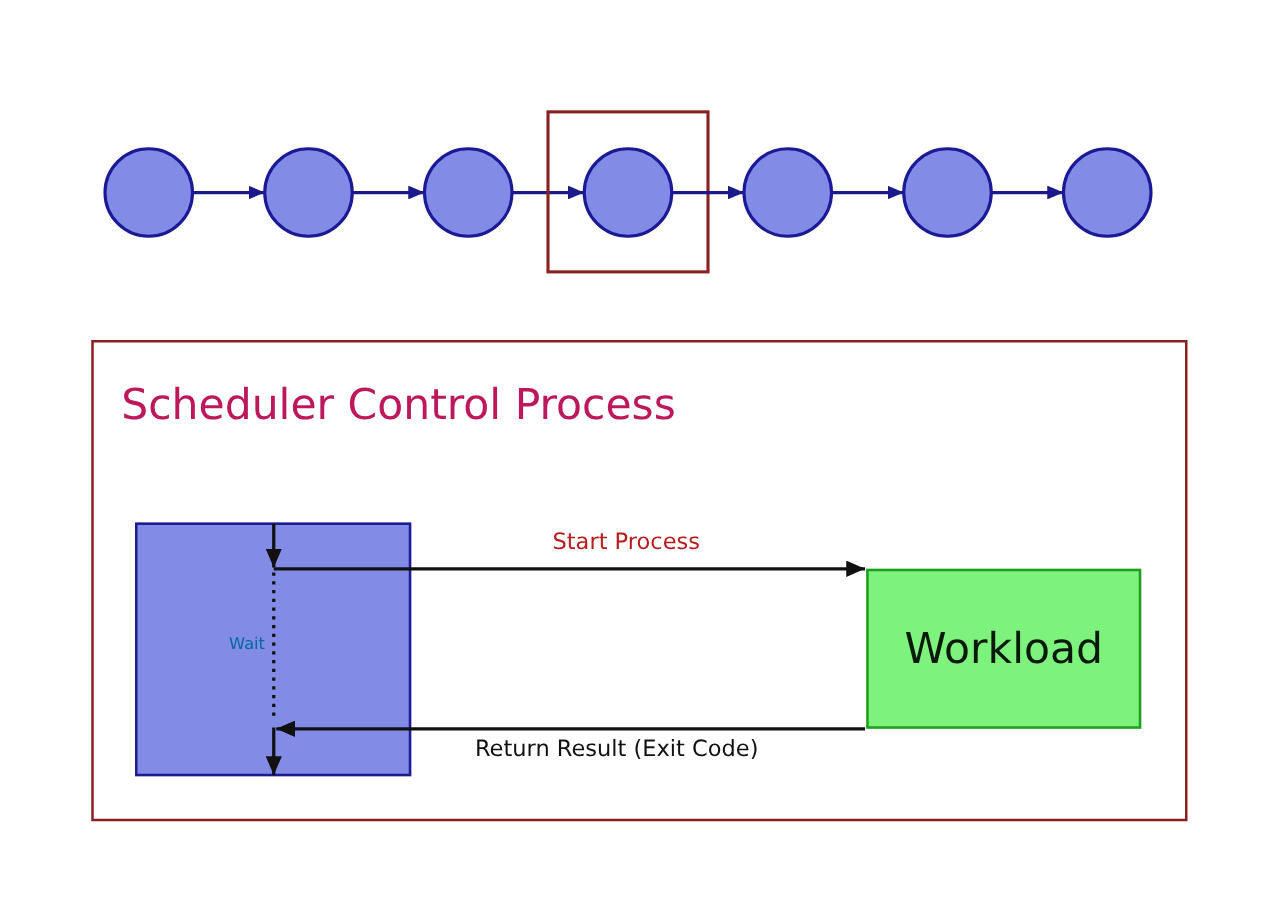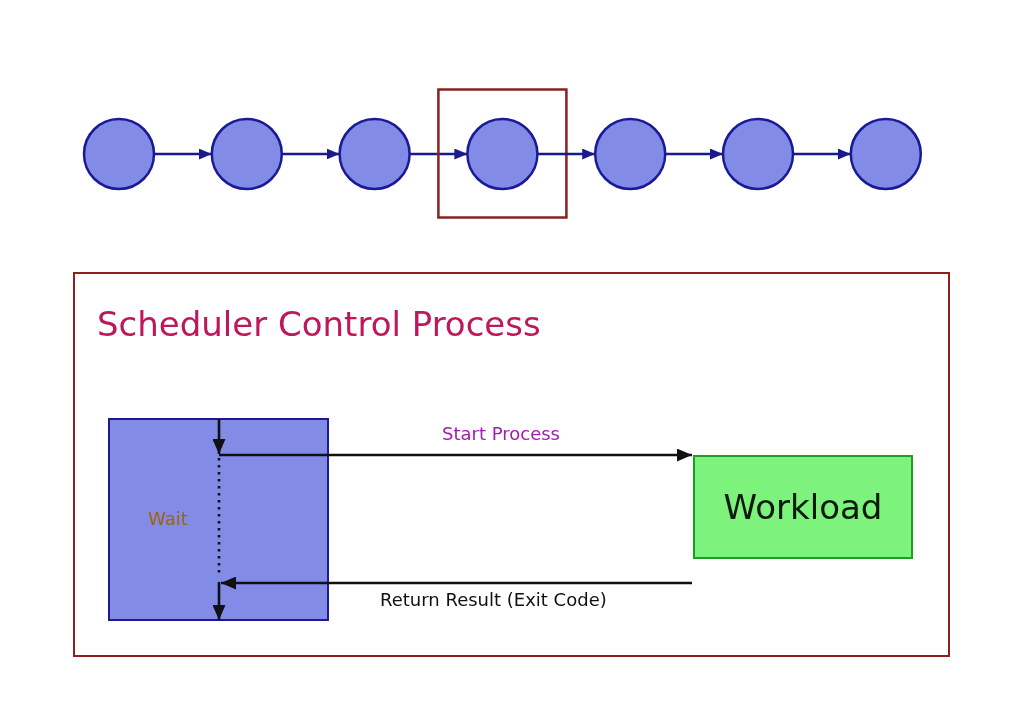--- a/index.html
+++ b/index.html
@@ -61,45 +61,46 @@
     left: 108px; top: 418px;
     width: 221px; height: 203px;
     background: var(--agent-fill);
     border: 2px solid var(--agent-border);
     box-sizing: border-box;
   }
   #wait-label {
     position: absolute;
     left: 148px; top: 508px;
     width: 64px;
-    font-size: 18px;
-    color: #a16207;
+    text-align: right;
+    font-size: 13px;
+    color: #0369a1;
   }
   #workload-box {
     position: absolute;
     left: 693px; top: 455px;
-    width: 220px; height: 104px;
+    width: 220px; height: 128px;
     background: var(--workload-fill);
     border: 2px solid var(--workload-border);
     box-sizing: border-box;
     display: flex;
     align-items: center;
     justify-content: center;
   }
   #workload-label {
     font-size: 34px;
     color: #0a1a0a;
   }
   #start-process-label {
     position: absolute;
     left: 381px; top: 423px;
     width: 240px;
     text-align: center;
     font-size: 18px;
-    color: #a21caf;
+    color: #b91c1c;
   }
   #return-result-label {
     position: absolute;
     left: 380px; top: 589px;
     width: 280px;
     text-align: left;
     font-size: 18px;
     color: #111111;
   }
 

